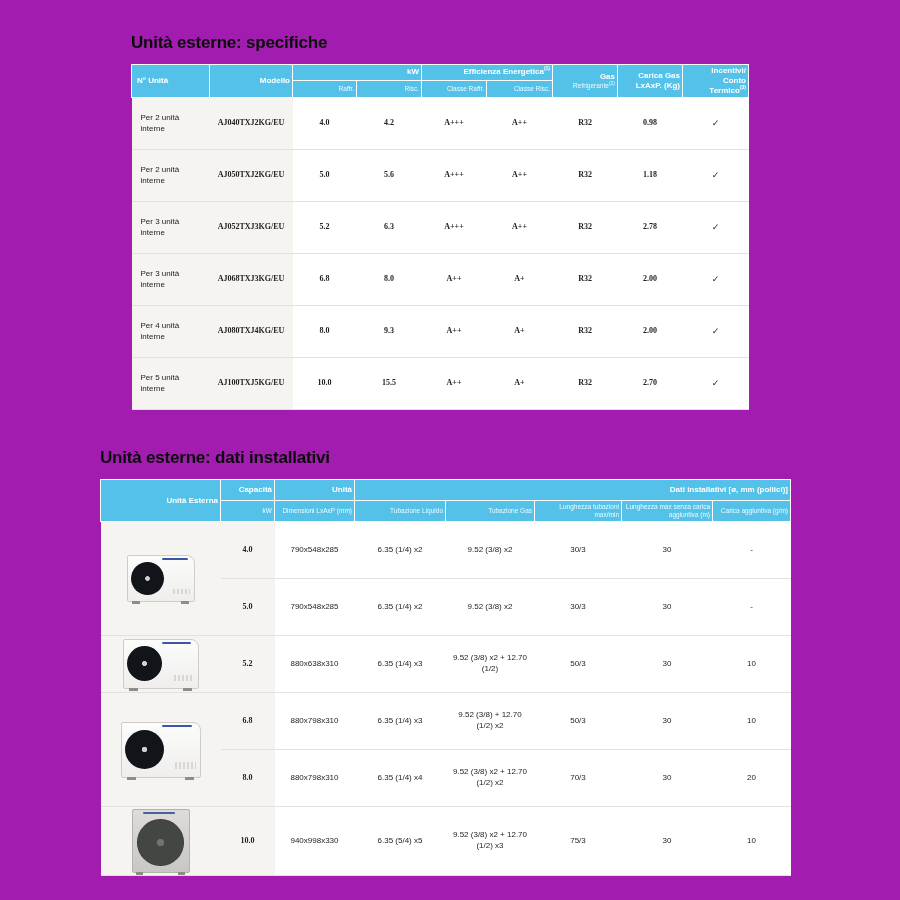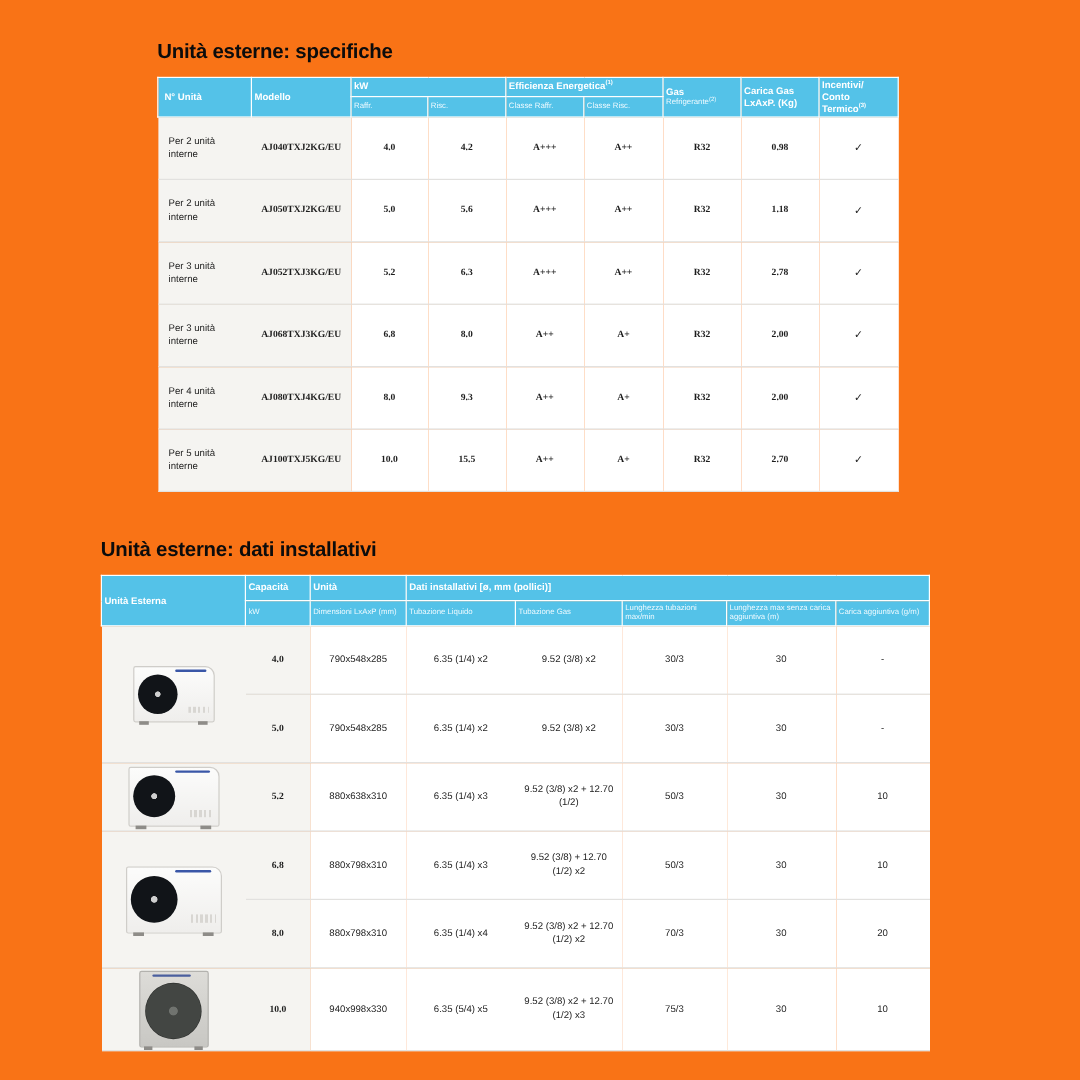--- a/index.html
+++ b/index.html
@@ -1,28 +1,28 @@
 <!DOCTYPE html>
 <html><head>
 <meta charset="utf-8">
 <style>
   html,body{margin:0;padding:0;width:900px;height:900px;background:#ffffff;overflow:hidden;
     font-family:"Liberation Sans", sans-serif;-webkit-font-smoothing:antialiased;}
-  .page{position:relative;width:900px;height:900px;background:#f97316;}
+  .page{position:relative;width:900px;height:900px;background:#a21caf;}
 
   .sec{position:absolute;}
   .sec1{left:131px;top:33px;width:618px;}
-  .sec2{left:84px;top:448px;width:690px;}
+  .sec2{left:100px;top:448px;width:690px;}
   .title{font-size:17px;font-weight:700;color:#0c0c0c;letter-spacing:-0.2px;margin:0 0 11px 0;}
 
   table{border-collapse:collapse;table-layout:fixed;}
   .t1{width:617px;}
   .t2{width:690px;}
 
-  th{background:#54c2e8;color:#ffffff;border:1px solid #ffffff;text-align:left;
+  th{background:#54c2e8;color:#ffffff;border:1px solid #ffffff;text-align:right;
      vertical-align:middle;font-weight:700;font-size:8px;padding:1px 2px;line-height:1.25;}
   th.left{text-align:left;padding-left:5px;}
   .subtx{font-weight:400;font-size:6.5px;color:#eefaff;}
   th.subth{font-weight:400;font-size:6.5px;color:#eefaff;}
   sup.sp{font-size:5px;vertical-align:super;line-height:0;}
 
   td{border-bottom:1px solid #e2e1df;text-align:center;vertical-align:middle;
      font-size:8px;color:#1d1d1d;padding:2px 4px;line-height:1.35;background:#fff;}
   td.g{background:#f5f4f1;}
   td.left{text-align:left;padding-left:9px;}

